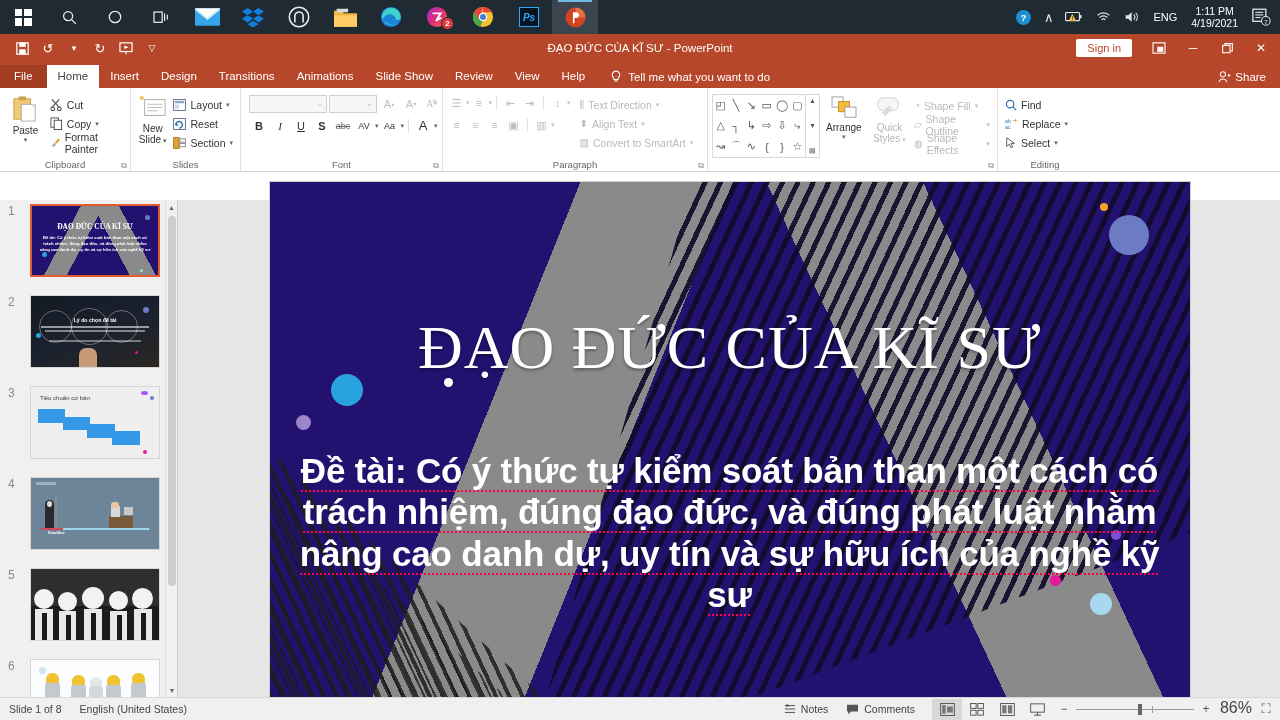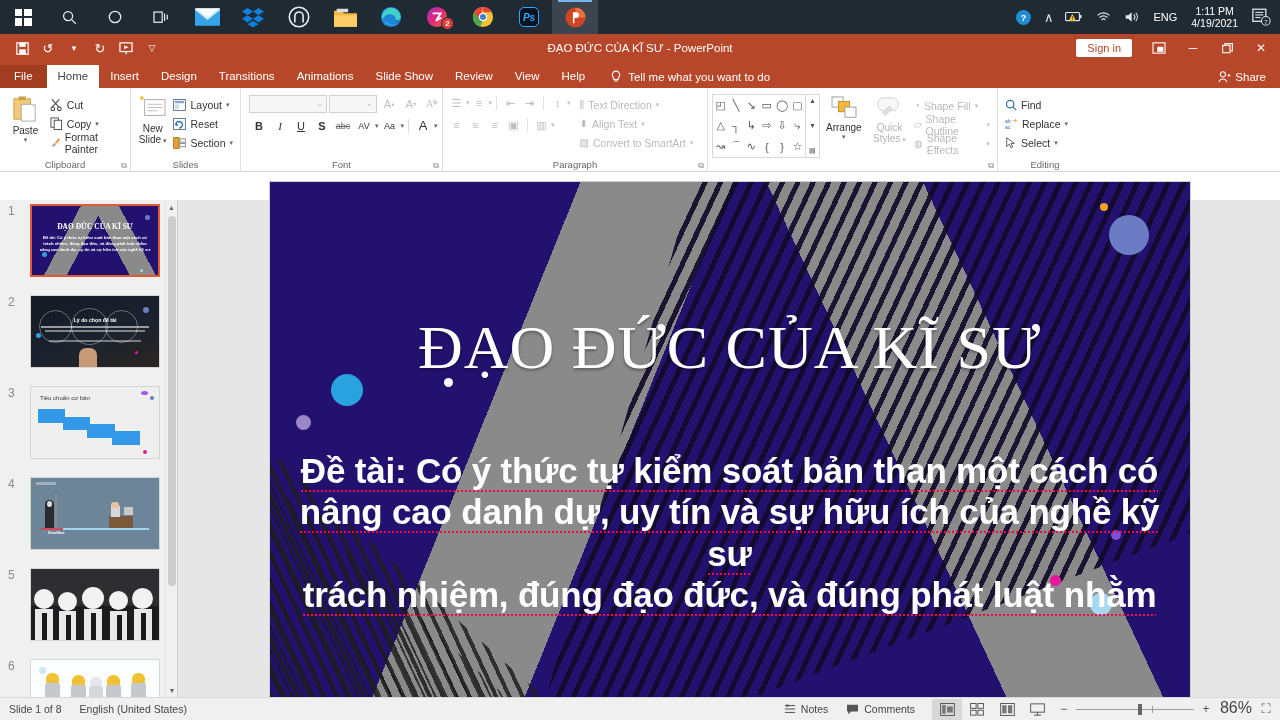--- a/index.html
+++ b/index.html
@@ -16,21 +16,21 @@
     background:#1f2a33; display:flex; align-items:center;
   }
   .tb-item{
     width:46px; height:34px; display:flex; align-items:center; justify-content:center;
     position:relative; flex:none;
   }
   .tb-item.active{ background:#3a4550; }
   .tb-item .topbar{ position:absolute; top:0; left:6px; right:6px; height:2px; background:#77b7e8; }
   .win-logo{ display:grid; grid-template-columns:1fr 1fr; grid-template-rows:1fr 1fr; gap:2px; width:17px; height:17px;}
   .win-logo i{ background:#fff; display:block; }
-  .ico-sq{ width:20px; height:20px; border-radius:5px; display:flex; align-items:center; justify-content:center;
+  .ico-sq{ width:20px; height:20px; border-radius:0; display:flex; align-items:center; justify-content:center;
            font-size:11px; font-weight:bold; color:#fff;}
   .badge{
     position:absolute; right:6px; bottom:4px; background:#e03a3a; color:#fff; font-size:8px;
     width:13px; height:13px; border-radius:50%; display:flex; align-items:center; justify-content:center;
     font-weight:bold; border:1px solid #1f2a33;
   }
   #tray{ margin-left:auto; display:flex; align-items:center; height:34px; padding-right:4px; }
   .tray-ico{ padding:0 6px; color:#dfe6eb; font-size:13px; display:flex; align-items:center; height:34px;}
   #clock{ color:#fff; font-size:10.5px; line-height:12px; text-align:center; padding:0 8px; }
   #action-center{ width:30px; height:34px; display:flex; align-items:center; justify-content:center; position:relative;}
@@ -815,22 +815,22 @@
         <span class="dot" style="left:839px;top:33px;width:40px;height:40px;background:#6b7bc4;"></span>
         <span class="dot" style="left:830px;top:21px;width:8px;height:8px;background:#f0a323;"></span>
         <span class="dot" style="left:841px;top:348px;width:10px;height:10px;background:#7a52d8;"></span>
         <span class="dot" style="left:780px;top:393px;width:11px;height:11px;background:#e6189e;"></span>
         <span class="dot" style="left:820px;top:411px;width:22px;height:22px;background:#a8d8f0;"></span>
 
         <div id="slide-title">ĐẠO ĐỨC CỦA KĨ SƯ</div>
 
         <div id="slide-body">
           <div><span class="sp">Đề tài: Có ý thức tự kiểm soát bản than một cách có</span></div>
+          <div><span class="sp">trách nhiệm, đúng đạo đức, và đúng phát luật nhằm</span></div>
           <div><span class="sp">nâng cao danh dự, uy tín và sự hữu ích của nghề kỹ sư</span></div>
-          <div><span class="sp">trách nhiệm, đúng đạo đức, và đúng phát luật nhằm</span></div>
         </div>
       </div>
     </div>
   </div>
 
   <div id="statusbar">
     <span class="s">Slide 1 of 8</span>
     <span class="s">English (United States)</span>
 
     <div id="status-right">

